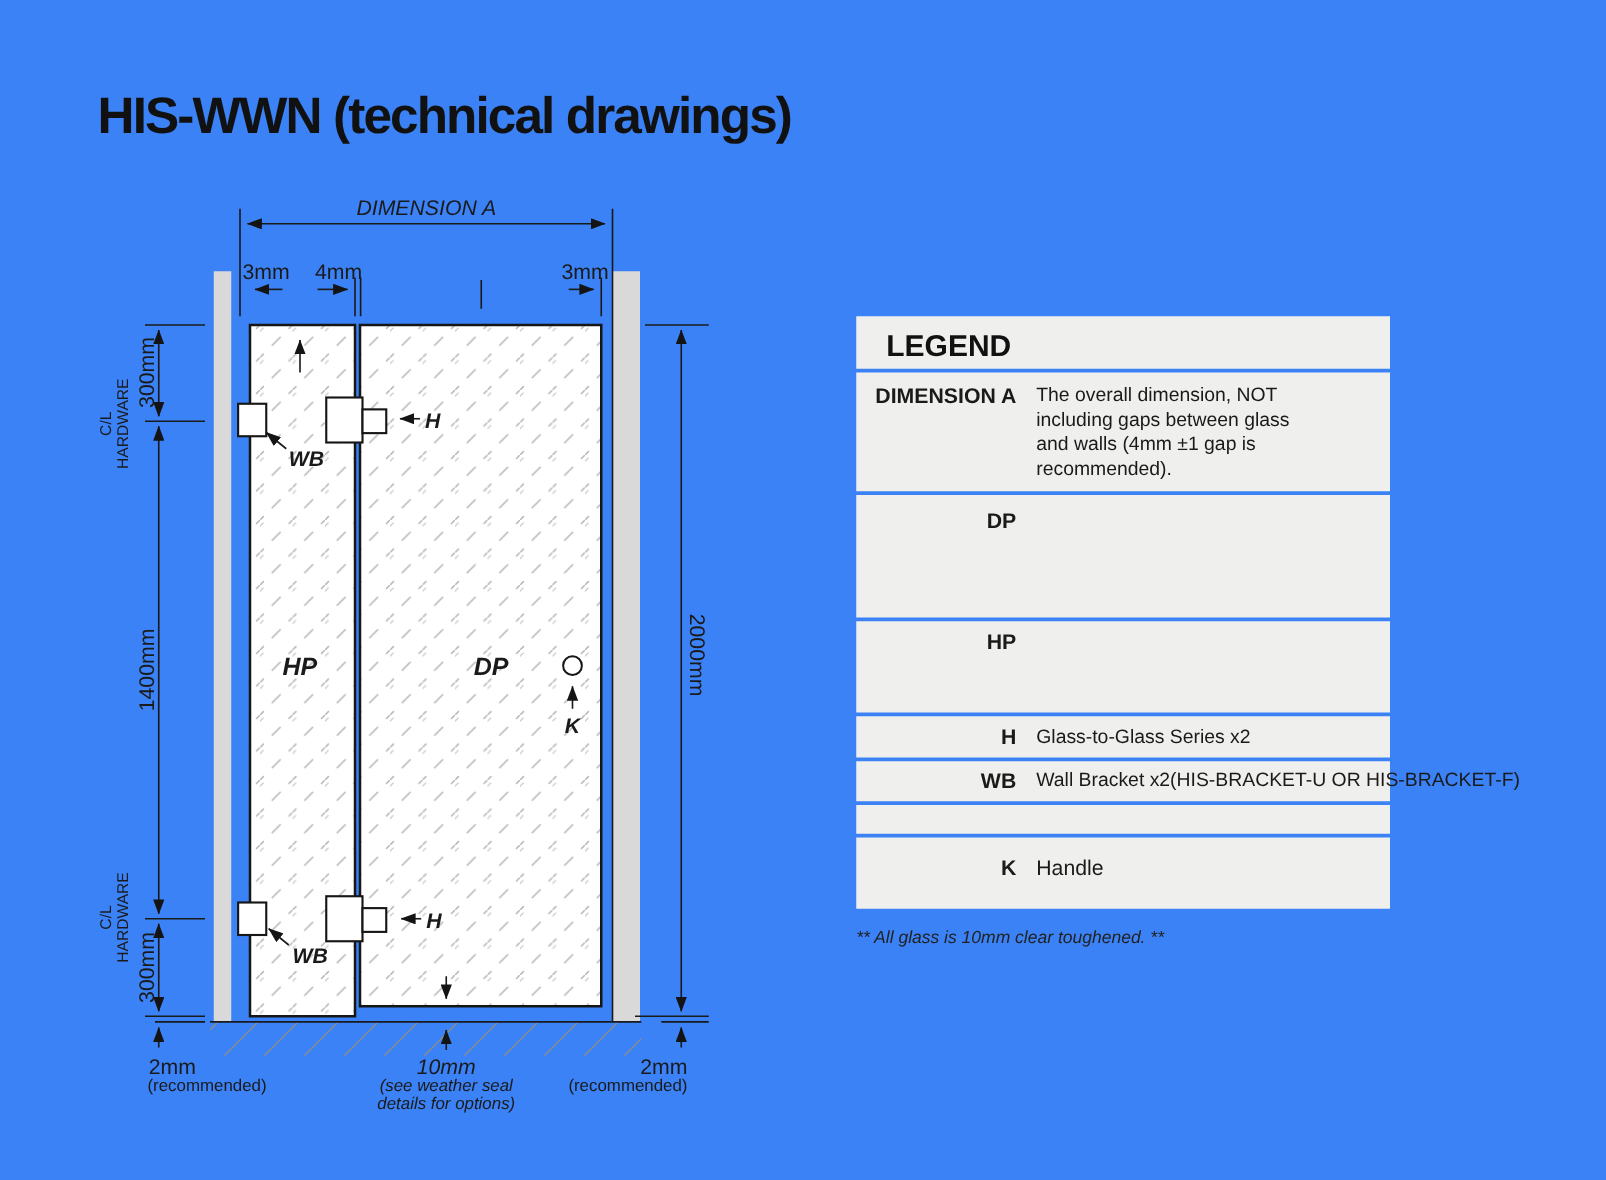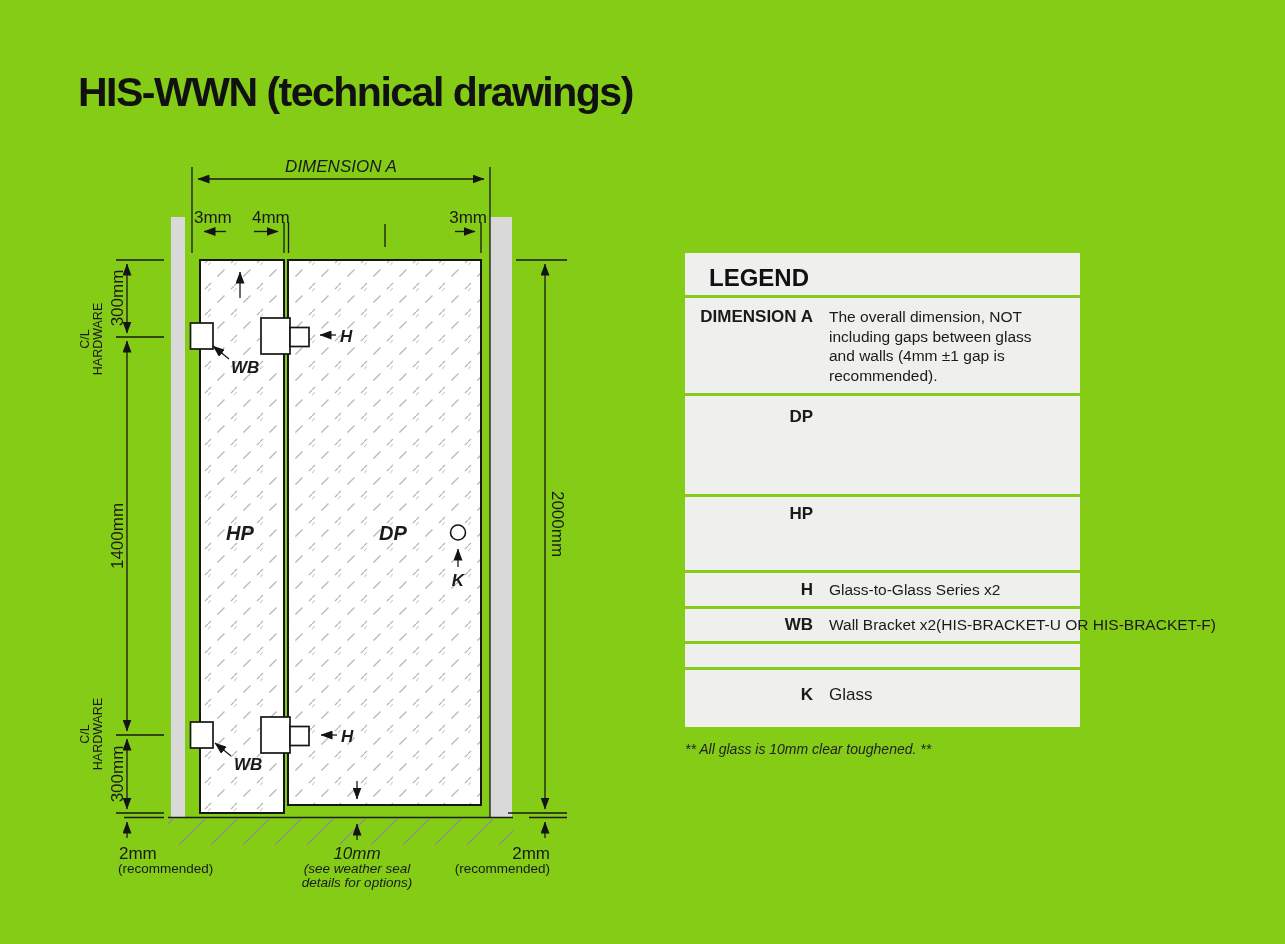--- a/index.html
+++ b/index.html
@@ -1,35 +1,35 @@
 <!DOCTYPE html>
 <html><head>
 <meta charset="utf-8">
 <style>
   html,body{margin:0;padding:0;background:#ffffff;}
   body{width:1285px;height:944px;overflow:hidden;
        font-family:"Liberation Sans",sans-serif;color:#1a1a1a;}
-  .stage{position:relative;width:1285px;height:944px;background:#84cc16;}
+  .stage{position:relative;width:1285px;height:944px;background:#3b82f6;}
 
   
   .page-title{position:absolute;left:78px;top:70px;font-size:41px;font-weight:bold;
               letter-spacing:-1.5px;line-height:44px;color:#111;}
 
   
   .drawing{position:absolute;left:0;top:0;}
   .drawing text{fill:#1a1a1a;}
   .dimtxt{font-size:17px;}
   .smalltxt{font-size:13.5px;}
   .ittxt{font-style:italic;}
   .bitxt{font-style:italic;font-weight:bold;}
   .paneltxt{font-size:20px;font-style:italic;font-weight:bold;}
   .cltxt{font-size:12.5px;}
 
   
-  .legend{position:absolute;left:685px;top:253px;width:395px;}
+  .legend{position:absolute;left:685px;top:253px;width:427px;}
   .lg-block{background:#efefed;box-sizing:border-box;margin-bottom:3px;}
   .lg-title{height:42px;padding:11px 0 0 24px;font-size:24px;font-weight:bold;color:#111;}
   .lg-row{display:flex;align-items:flex-start;}
   .lg-term{width:128px;flex:0 0 128px;text-align:right;font-weight:bold;
            font-size:17px;line-height:19.5px;}
   .lg-desc{margin-left:16px;font-size:15.5px;line-height:19.5px;white-space:pre;}
   .row-dima{height:95px;padding-top:9px;}
   .row-dp{height:98px;padding-top:11px;}
   .row-hp{height:73px;padding-top:7px;}
   .row-h{height:33px;padding-top:7px;}
@@ -196,19 +196,19 @@
       <div class="lg-desc">Wall Bracket x2(HIS-BRACKET-U OR HIS-BRACKET-F)</div>
     </div>
 
     <div class="lg-block lg-row row-empty">
       <div class="lg-term"></div>
       <div class="lg-desc"></div>
     </div>
 
     <div class="lg-block lg-row row-k">
       <div class="lg-term">K</div>
-      <div class="lg-desc">Glass</div>
+      <div class="lg-desc">Handle</div>
     </div>
   </div>
 
   <div class="lg-footnote">** All glass is 10mm clear toughened. **</div>
 
 </div>
 
 </body></html>

